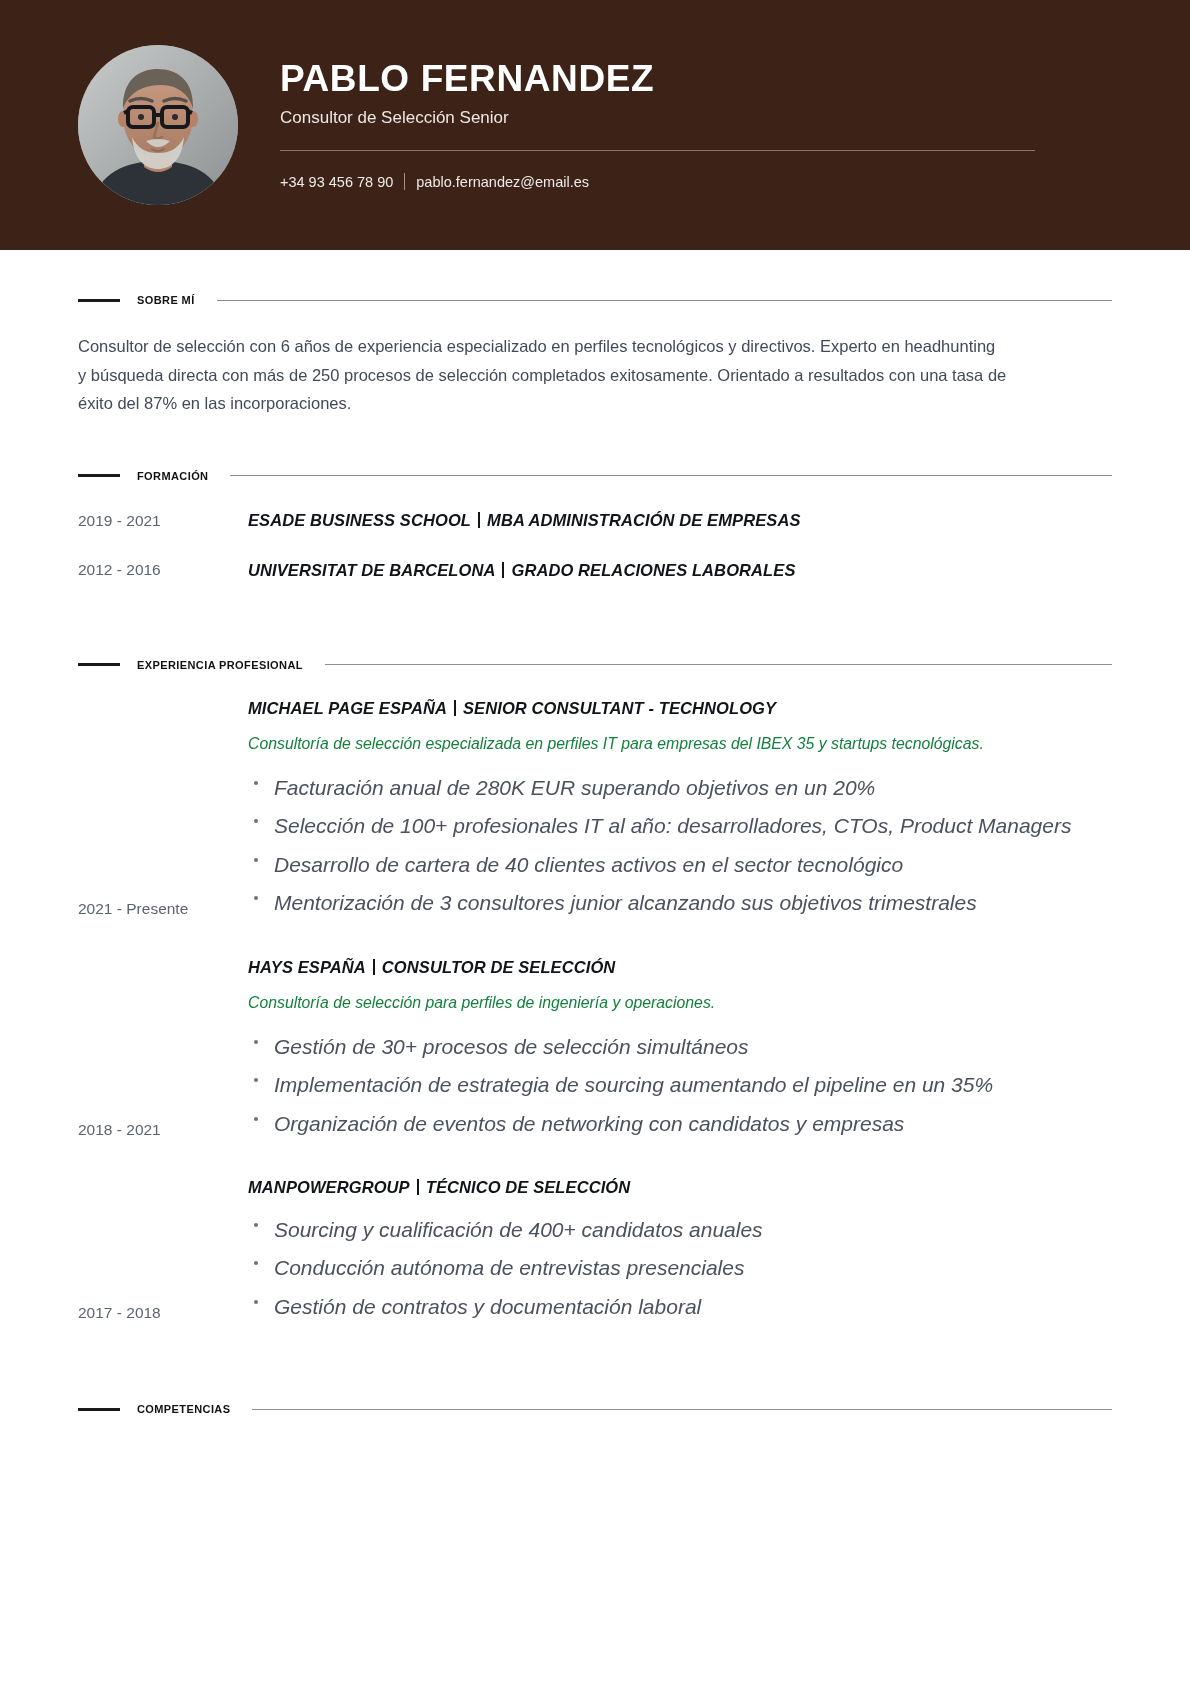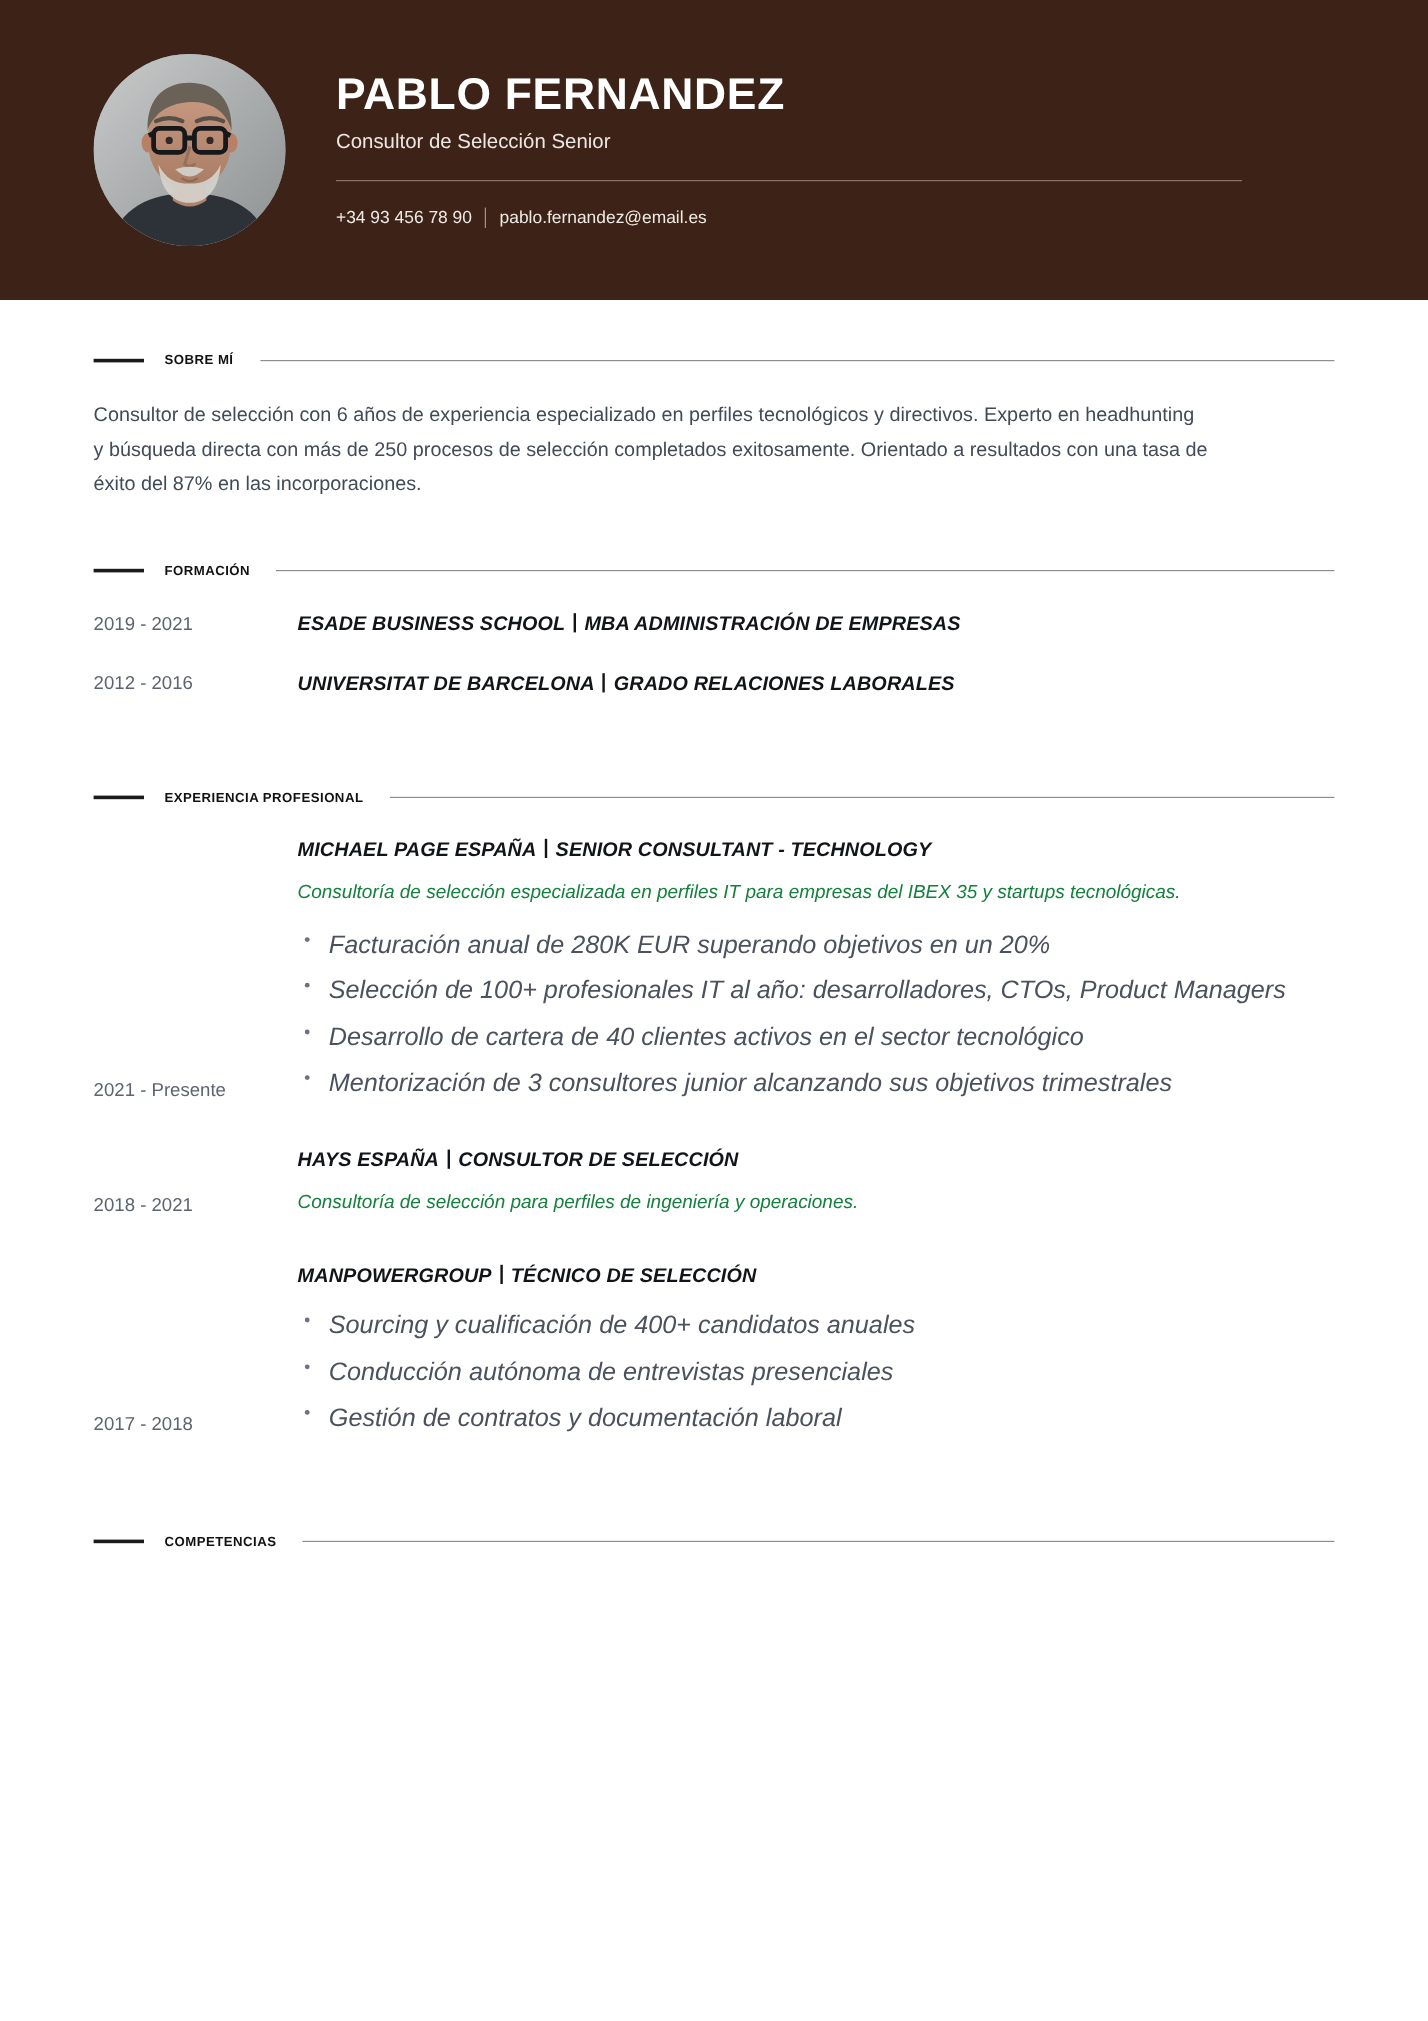--- a/index.html
+++ b/index.html
@@ -317,20 +317,25 @@
       </div>
     </div>
 
     <div class="entry" style="margin-bottom:36px;margin-top:10px;">
       <div class="dates">2018 - 2021</div>
       <div class="body">
         <div class="org">
           <span>HAYS ESPAÑA</span><span class="bar"></span><span>CONSULTOR DE SELECCIÓN</span>
         </div>
         <div class="desc">Consultoría de selección para perfiles de ingeniería y operaciones.</div>
+        <ul class="bullets">
+          <li>Gestión de 30+ procesos de selección simultáneos</li>
+          <li>Implementación de estrategia de sourcing aumentando el pipeline en un 35%</li>
+          <li>Organización de eventos de networking con candidatos y empresas</li>
+        </ul>
       </div>
     </div>
 
     <div class="entry">
       <div class="dates">2017 - 2018</div>
       <div class="body">
         <div class="org">
           <span>MANPOWERGROUP</span><span class="bar"></span><span>TÉCNICO DE SELECCIÓN</span>
         </div>
         <ul class="bullets">

